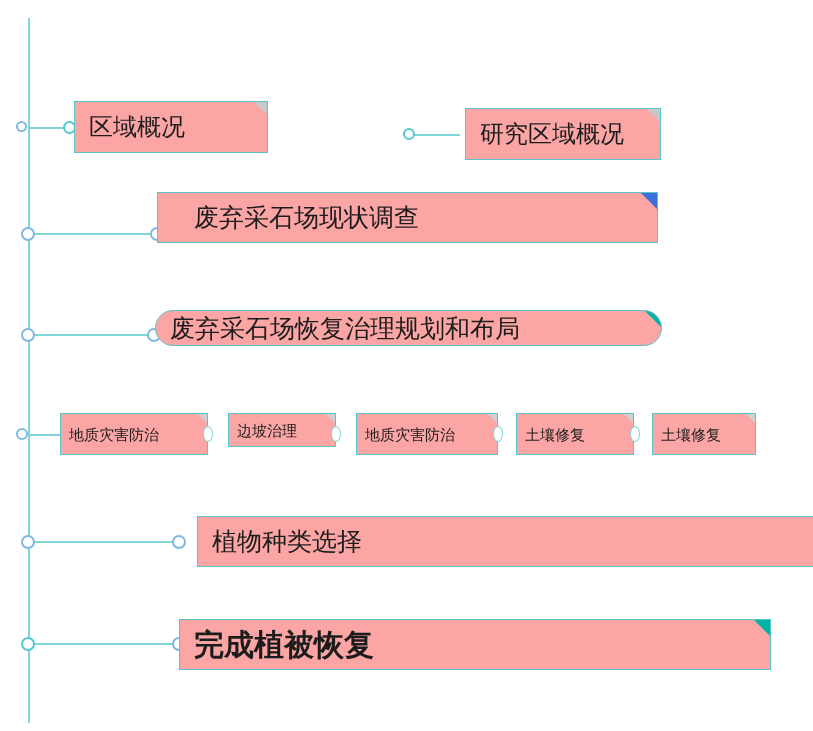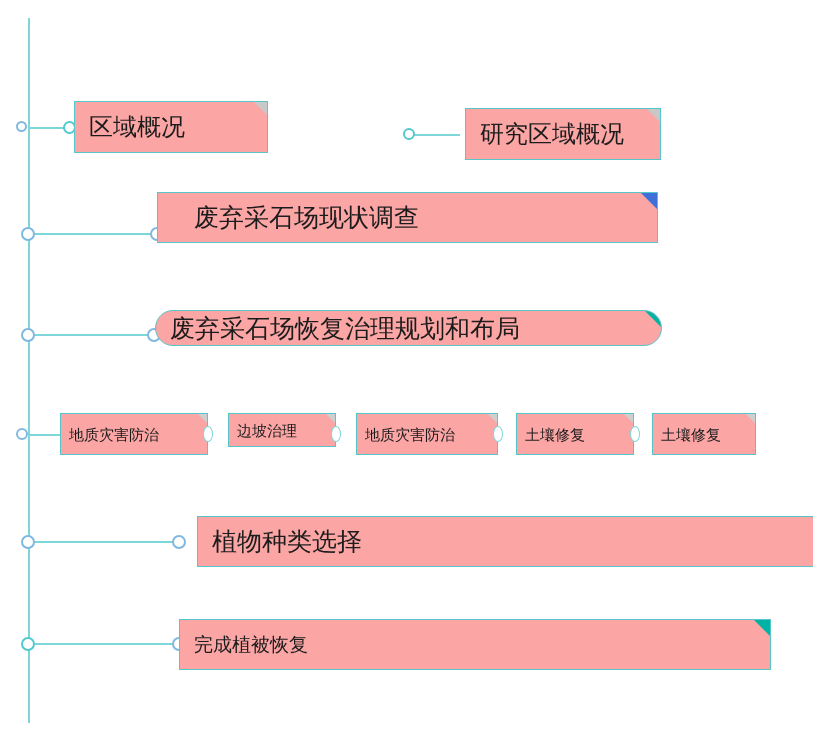--- a/index.html
+++ b/index.html
@@ -186,18 +186,18 @@
 
   <div class="box" style="left:197px; top:516px; width:671px; height:51px; font-size:25px;">
     <span class="label">植物种类选择</span>
     <span class="corner blue"></span>
   </div>
 
   <div class="hline" style="left:28px; top:643px; width:152px;"></div>
   <div class="node teal" style="left:21px; top:637px; width:14px; height:14px;"></div>
   <div class="node" style="left:172px; top:637px; width:14px; height:14px;"></div>
 
-  <div class="box" style="left:179px; top:619px; width:592px; height:51px; font-size:19px;">
+  <div class="box" style="left:179px; top:619px; width:592px; height:51px; font-size:30px;font-weight:bold;">
     <span class="label">完成植被恢复</span>
     <span class="corner teal"></span>
   </div>
 
 </div>
 
 </body></html>

